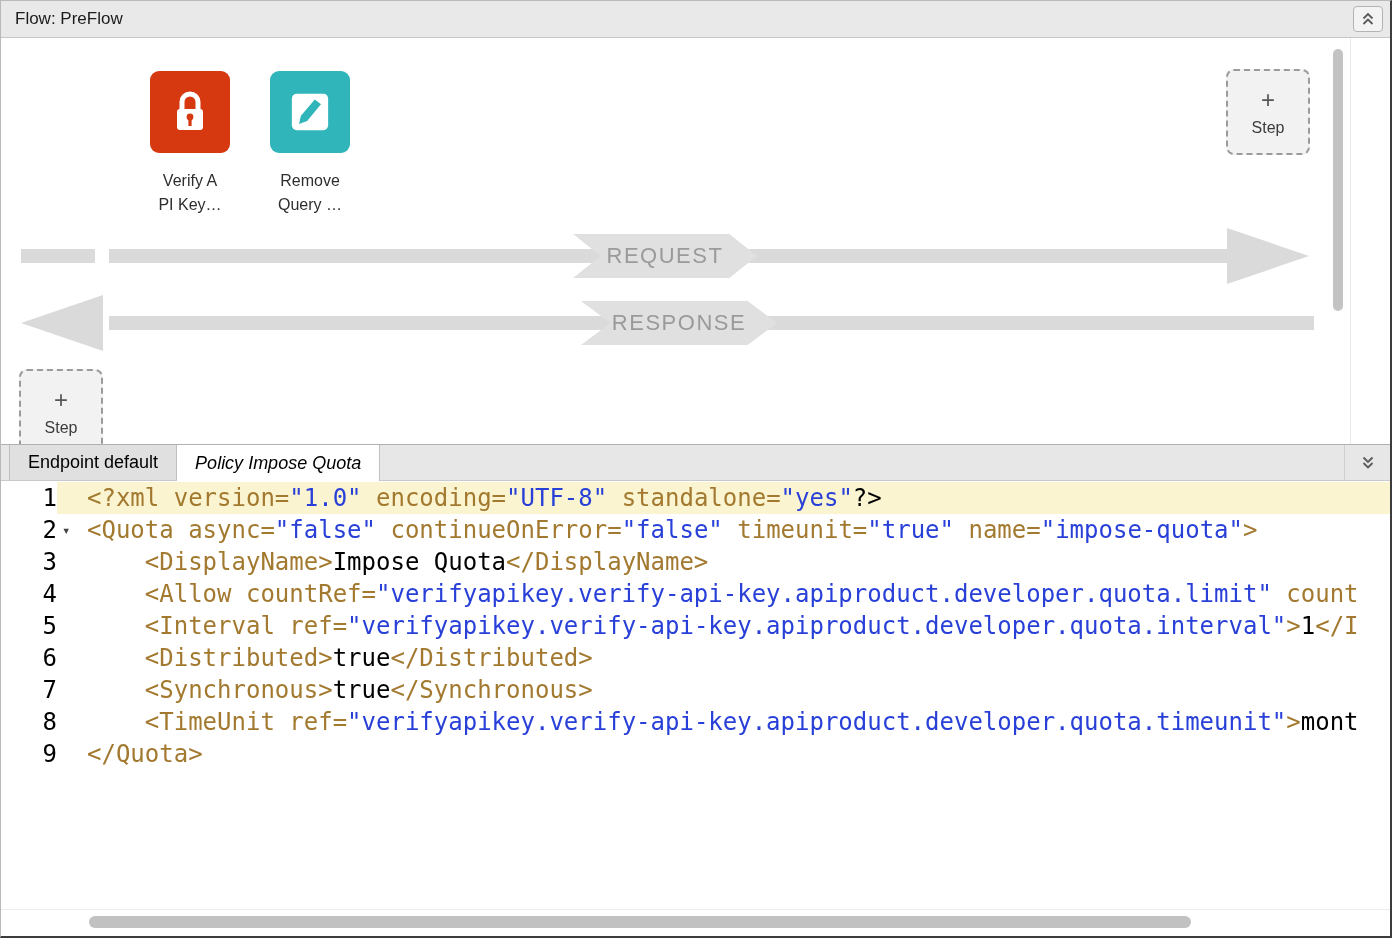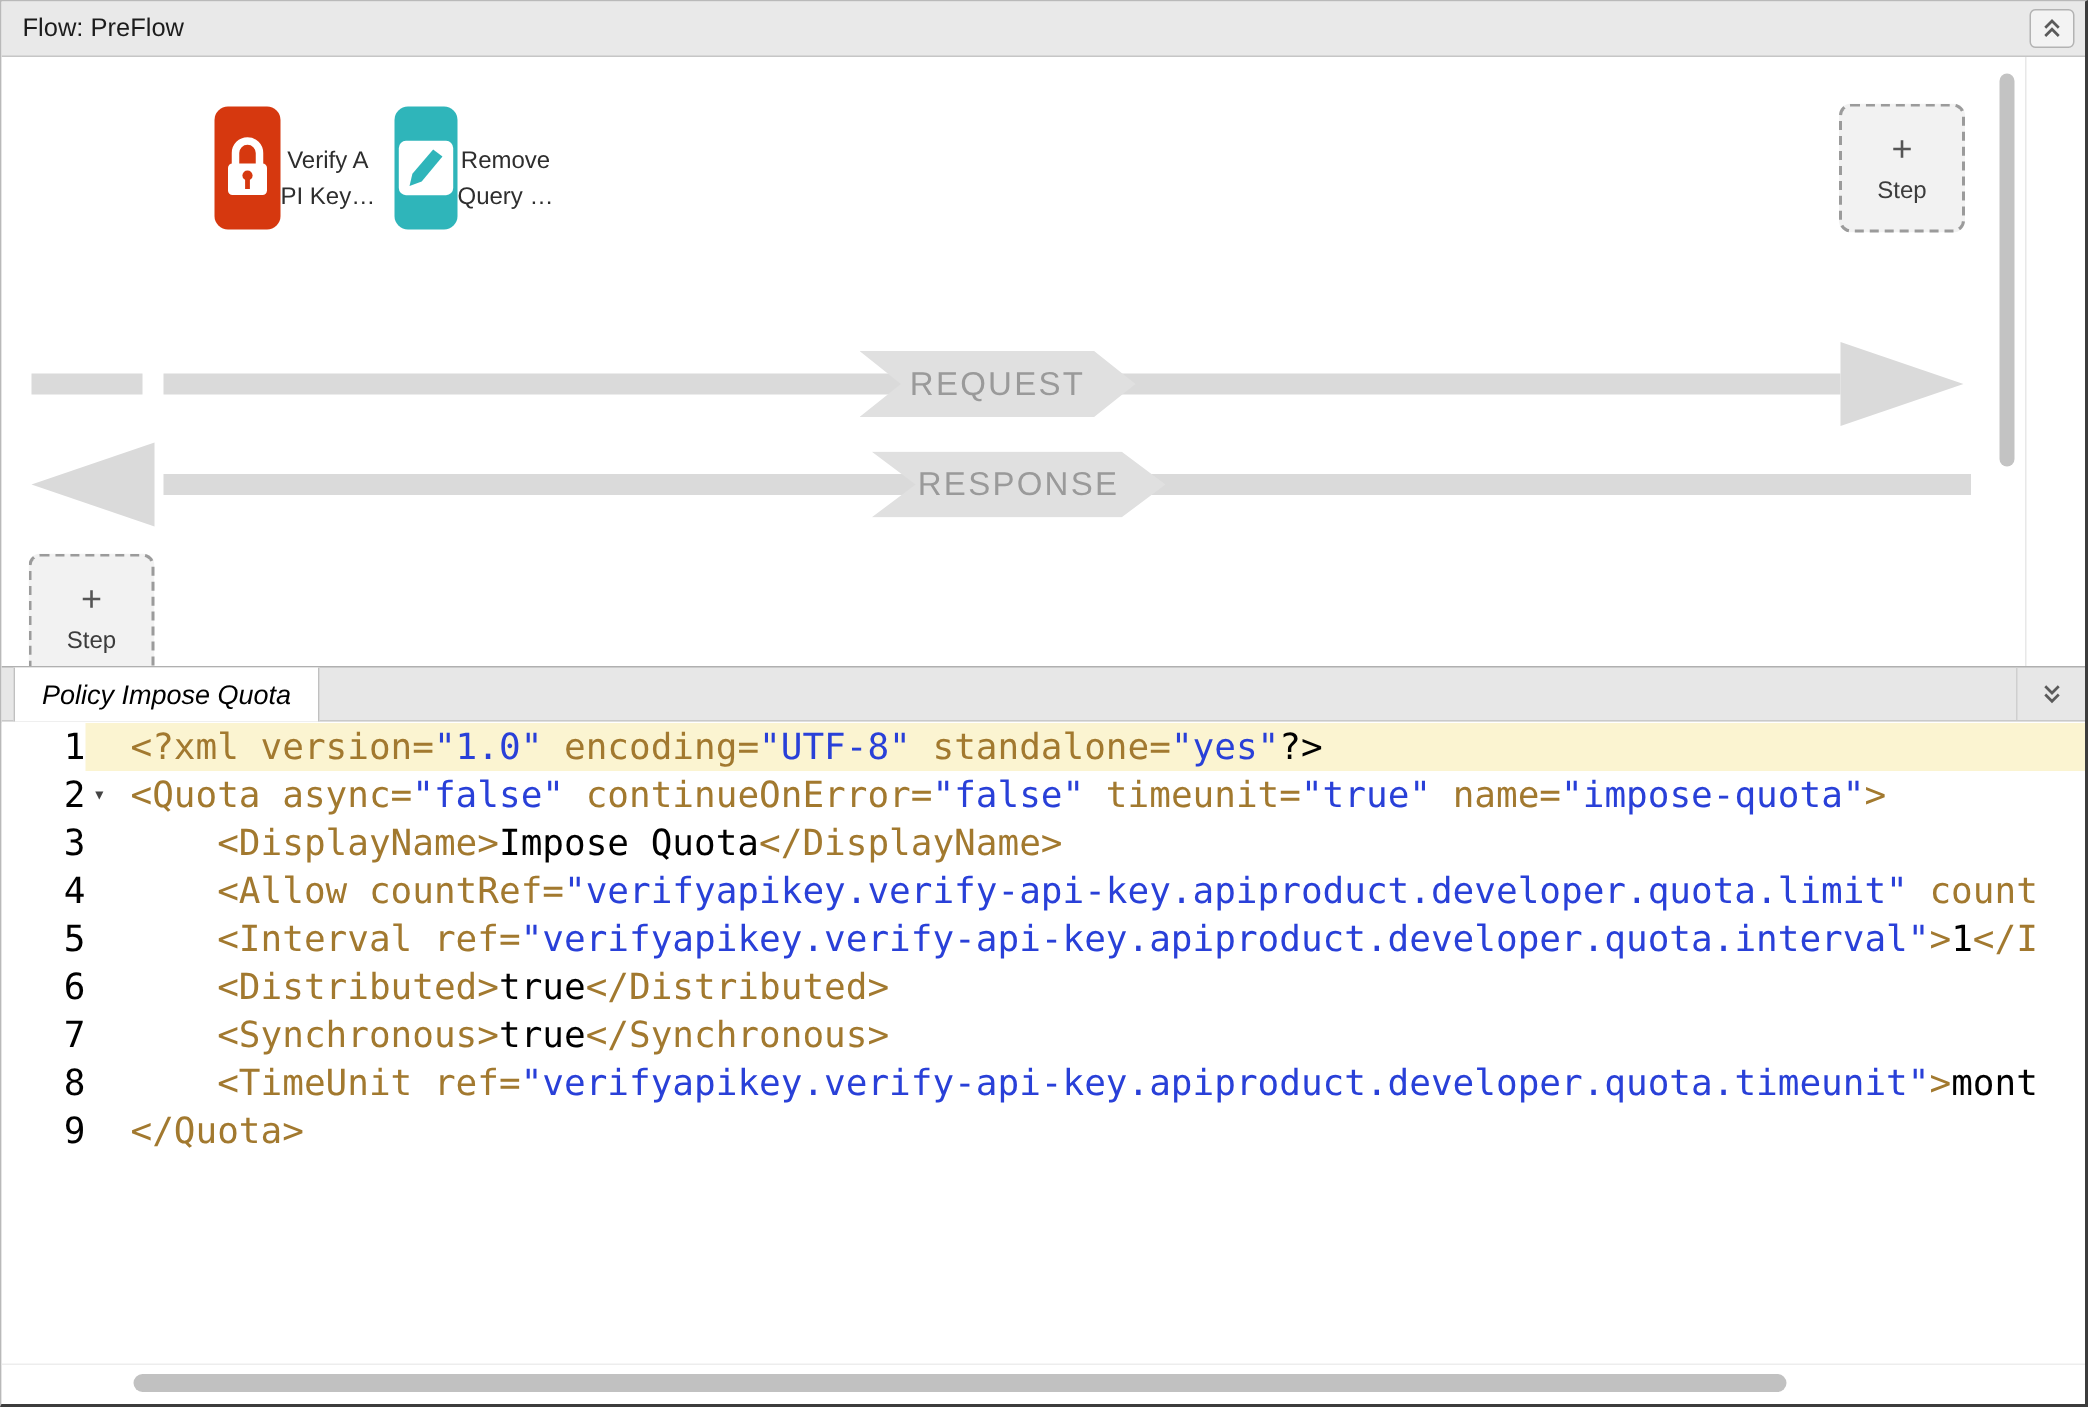--- a/index.html
+++ b/index.html
@@ -14,21 +14,21 @@
                  border-bottom:1px solid #c6c6c6; display:flex; align-items:center; padding:12px 14px; }
   .flow-title { font-size:17px; color:#1c1c1c; }
   .panel-toggle { position:absolute; right:7px; top:5px; width:30px; height:26px;
                   border:1px solid #b3b3b3; border-radius:4px; background:#f3f3f3;
                   display:flex; align-items:center; justify-content:center; }
 
   
   .canvas { position:absolute; top:37px; left:0; right:0; height:406px; background:#fff; overflow:hidden; }
 
   .policy-list { position:absolute; left:142px; top:33px; display:flex; gap:26px; align-items:flex-start; }
-  .policy { width:94px; display:flex; align-items:center; }
+  .policy { width:94px; display:flex; flex-direction:column; align-items:center; }
   .policy-icon { width:80px; height:82px; border-radius:9px; display:flex; align-items:center; justify-content:center; }
   .policy-icon.selected { border:3px solid #fff; }
   .policy-label { margin-top:16px; font-size:16px; color:#2e2e2e; text-align:center; line-height:1.5; white-space:nowrap; }
 
   .step-btn { position:absolute; width:84px; height:86px; border:2px dashed #9b9b9b; border-radius:8px;
               background:#f2f2f2; display:flex; flex-direction:column; align-items:center; justify-content:center; gap:7px; }
   .step-btn .plus { font-size:24px; color:#555; line-height:1; }
   .step-btn .lbl  { font-size:16px; color:#3c3c3c; }
   .step-top { right:80px; top:31px; }
   .step-bottom { left:18px; top:331px; }
@@ -127,20 +127,21 @@
       <span class="plus">+</span>
       <span class="lbl">Step</span>
     </div>
 
     <div class="vscroll-line"></div>
     <div class="vscroll-thumb"></div>
   </div>
 
   <div class="tabbar">
     <div class="tab-list">
+        <div class="tab">Endpoint default</div>
         <div class="tab active">Policy Impose Quota</div>
       </div>
     <div class="tab-toggle">
       <svg width="16" height="14" viewBox="0 0 16 14">
         <path d="M3.5 1.5 L8 6 L12.5 1.5 M3.5 7 L8 11.5 L12.5 7" fill="none" stroke="#5a5a5a" stroke-width="1.8"></path>
       </svg>
     </div>
   </div>
 
   <div class="editor">

